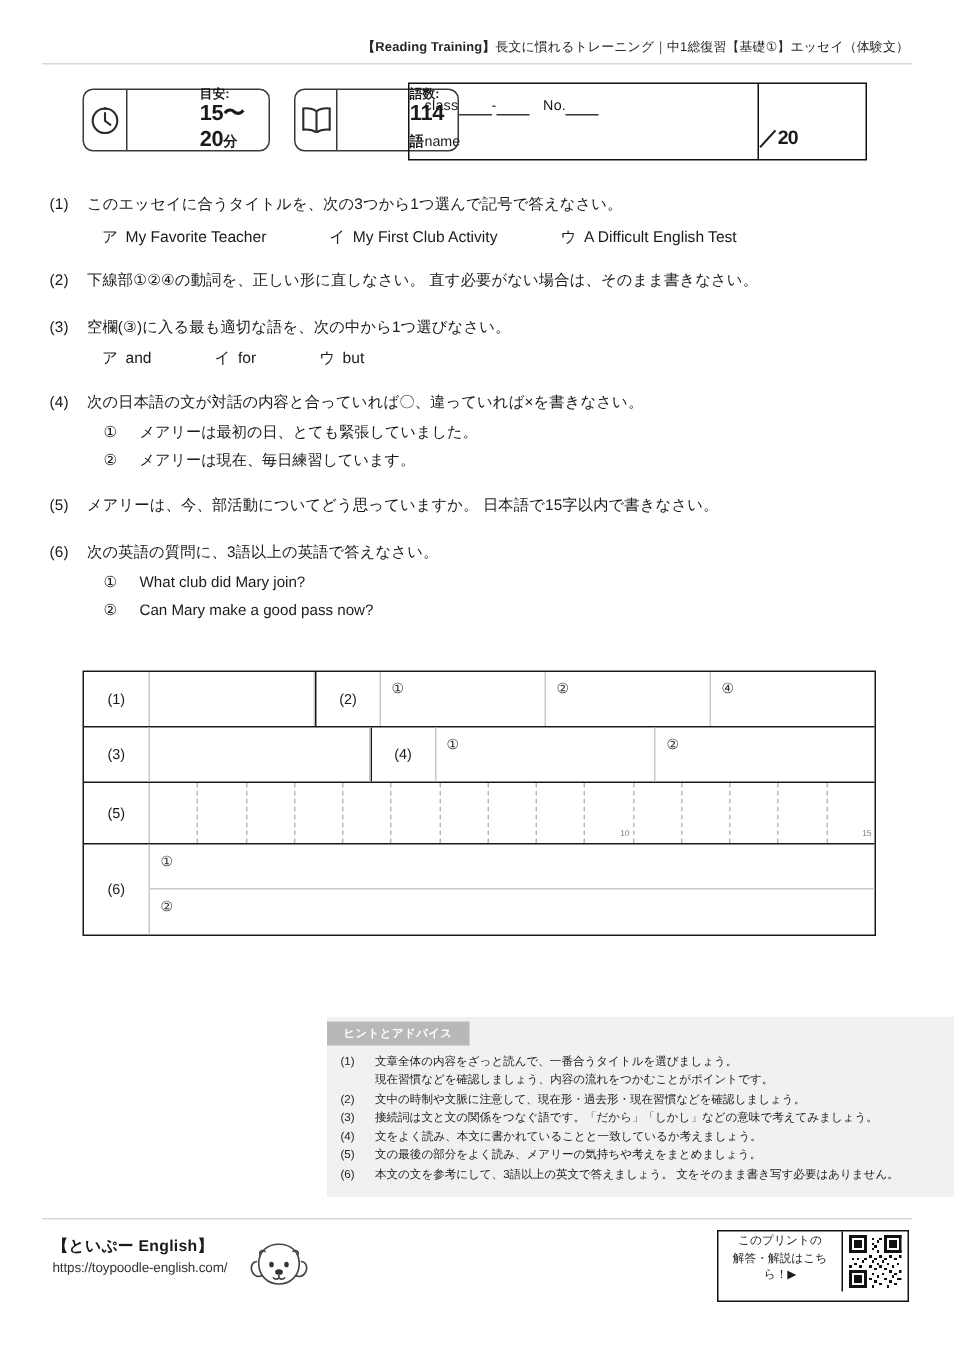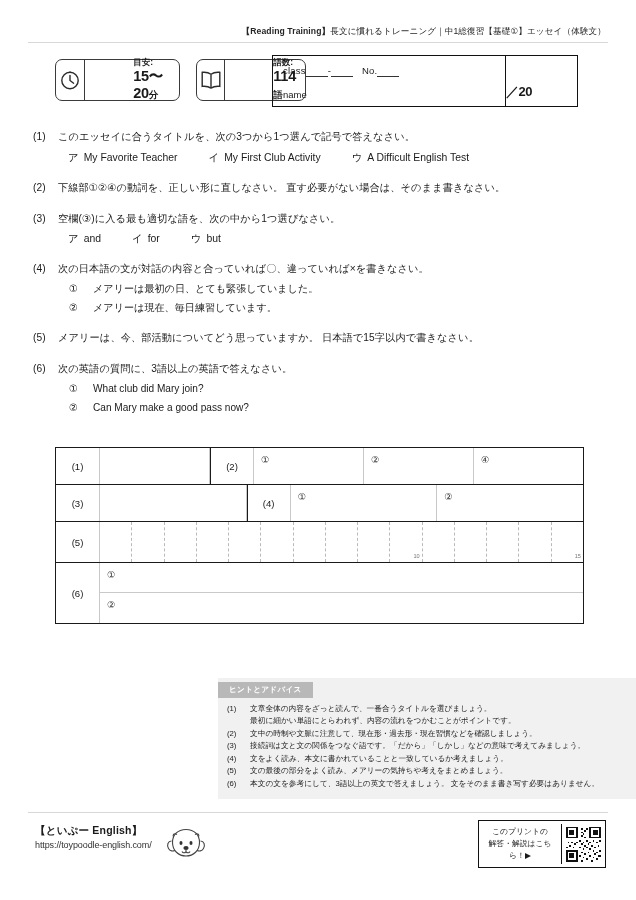--- a/index.html
+++ b/index.html
@@ -68,21 +68,21 @@
   .questions { position: absolute; left: 33px; top: 130px; width: 575px; }
   .q-block { margin-bottom: 9px; }
   .q-line {
     font-size: 10.2px; line-height: 1.45; letter-spacing: .1px;
     display: flex; align-items: baseline;
   }
   .q-num { width: 25px; flex: none; }
   .q-text { flex: 1; }
   .q-choices {
     display: flex; font-size: 10.4px; margin-top: 6px;
-    padding-left: 35px; gap: 5px;
+    padding-left: 35px; gap: 16px;
   }
   .q-choice { margin-right: 26px; white-space: nowrap; }
   .q-choice .mk { margin-right: 5px; }
   .q-sub {
     font-size: 10.1px; line-height: 1.5; padding-left: 36px;
     margin-top: 4px; display: flex; align-items: baseline;
   }
   .q-sub .sub-mk { width: 24px; flex: none; }
   .gap-lg { height: 7px; }
 
@@ -156,21 +156,21 @@
     border-top: 1px solid #d8d8d8;
   }
   .brand { position: absolute; left: 35px; top: 824px; }
   .brand-name { font-size: 10.5px; font-weight: bold; letter-spacing: .2px; }
   .brand-url { font-size: 9px; color: #333; margin-top: 2px; letter-spacing: -.1px; }
   .mascot { position: absolute; left: 163px; top: 824px; }
 
   .qr-box {
     position: absolute; left: 478px; top: 820px;
     width: 128px; height: 48px; border: 1.3px solid #111;
-    display: flex; align-items: center;
+    display: flex; 
   }
   .qr-text {
     flex: 1; text-align: center; font-size: 7.8px; line-height: 1.5;
     padding: 0 3px;
   }
   .qr-code {
     width: 40px; height: 40px; margin-right: 4px; flex: none;
     border-left: 1.3px solid #111; padding-left: 4px;
     display: flex; align-items: center;
   }
@@ -375,21 +375,21 @@
 
   </div>
 
   <div class="hints">
     <div class="hints-head">ヒントとアドバイス</div>
 
     <div class="hint-row">
       <span class="hint-num">(1)</span>
       <span class="hint-txt">文章全体の内容をざっと読んで、一番合うタイトルを選びましょう。</span>
     </div>
-    <div class="hint-cont">最初に細かい単語にとらわれず、内容の流れをつかむことがポイントです。</div>
+    <div class="hint-cont">現在習慣などを確認しましょう、内容の流れをつかむことがポイントです。</div>
 
     <div class="hint-row">
       <span class="hint-num">(2)</span>
       <span class="hint-txt">文中の時制や文脈に注意して、現在形・過去形・現在習慣などを確認しましょう。</span>
     </div>
     <div class="hint-row">
       <span class="hint-num">(3)</span>
       <span class="hint-txt">接続詞は文と文の関係をつなぐ語です。「だから」「しかし」などの意味で考えてみましょう。</span>
     </div>
     <div class="hint-row">

